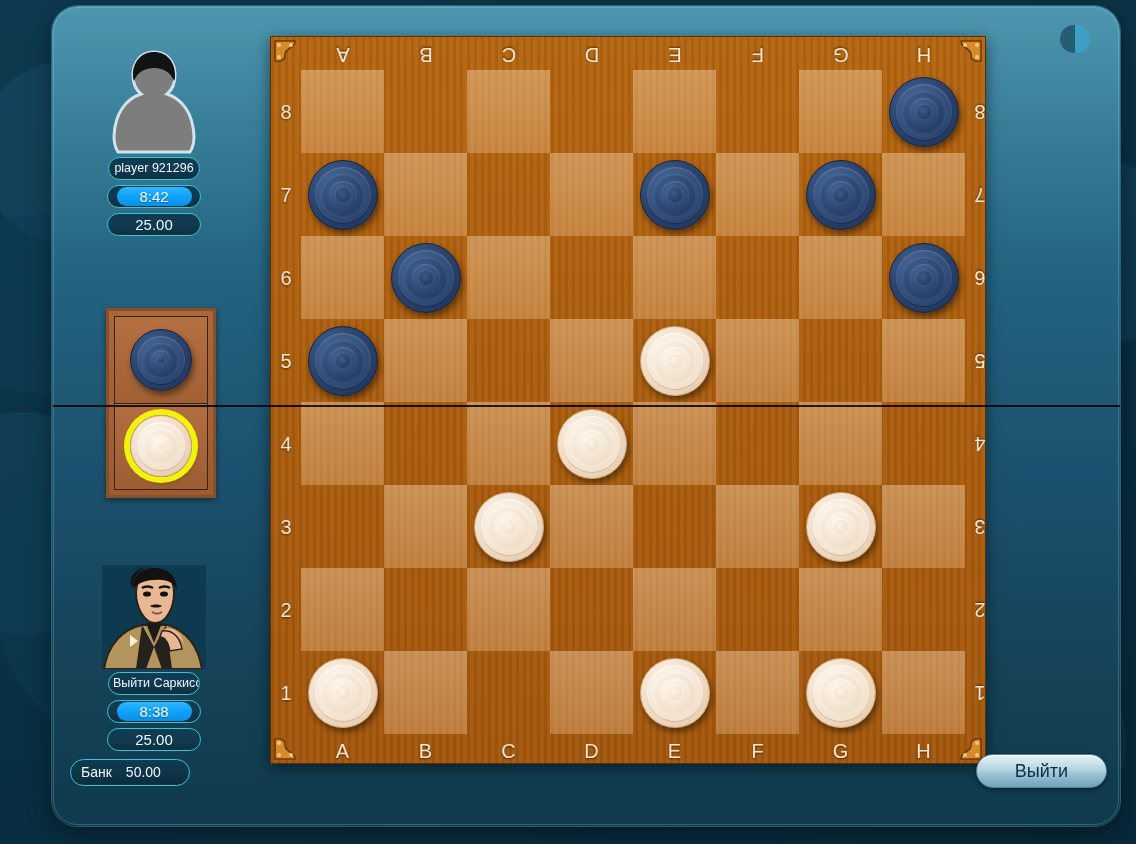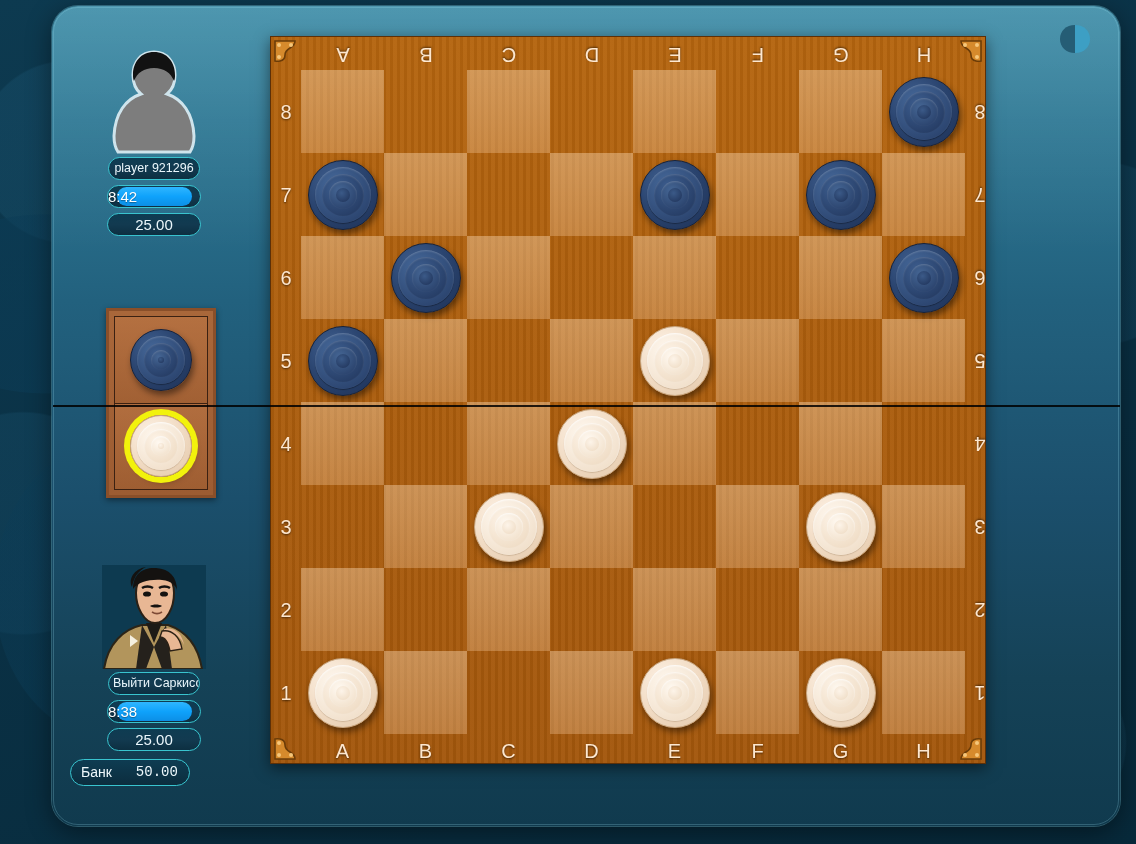--- a/index.html
+++ b/index.html
@@ -87,21 +87,21 @@
   .name-pill span { display:block; padding: 0 4px; overflow:hidden; }
   .money-pill { font-size: 15px; line-height: 21px; }
   .timer-pill { padding: 0; }
   .timer-fill {
     position: absolute; left: 9px; top: 1px; bottom: 1px; right: 2px;
     border-radius: 10px;
     background: linear-gradient(180deg, #2fb6ff 0%, #0fa2fb 50%, #0c8fe6 100%);
   }
   .timer-text {
     position: relative; z-index: 2;
-    display:block; text-align: left;
+    display:block; text-align: center;
     font-size: 15px; line-height: 21px;
     color: #ffffff;
     text-shadow: 0 1px 1px rgba(0,0,0,0.35);
   }
 
   
   #turn-panel {
     position: absolute; left: 54px; top: 302px;
     width: 110px; height: 190px;
     background: linear-gradient(180deg, #a9673a 0%, #9c5c32 100%);
@@ -205,21 +205,21 @@
     border-radius: 14px;
     border: 1px solid #39c4cf;
     background: linear-gradient(180deg, #0e3c52, #0c2d3e);
     color: #eef8fc;
     font-size: 14px;
     line-height: 25px;
     display: flex; align-items: center;
     padding: 0 10px;
   }
   #bank-pill .bank-label { flex: 0 0 auto; }
-  #bank-pill .bank-value { margin-left: 24px; font-family: Liberation Mono, monospace; }
+  #bank-pill .bank-value { margin-left: 14px; }
 
   #exit-button {
     position: absolute; left: 924px; top: 748px;
     width: 131px; height: 34px;
     border-radius: 17px;
     background: linear-gradient(180deg, #e6f2f7 0%, #bcd8e4 40%, #8fbacd 70%, #6fa3ba 100%);
     border: 1px solid #4e7f95;
     box-shadow: 0 2px 5px rgba(0,0,0,0.45), inset 0 1px 0 rgba(255,255,255,0.85);
     color: #0b3246;
     font-size: 18px;
@@ -546,14 +546,15 @@
         <div class="coord flip" style="left: 696px; top: 642.5px;">1</div>
       </div>
     <div id="seam"></div>
   </div>
 
   <div id="bank-pill">
     <span class="bank-label">Банк</span>
     <span class="bank-value">50.00</span>
   </div>
 
+  <div id="exit-button">Выйти</div>
 
 </div>
 
 </body></html>

